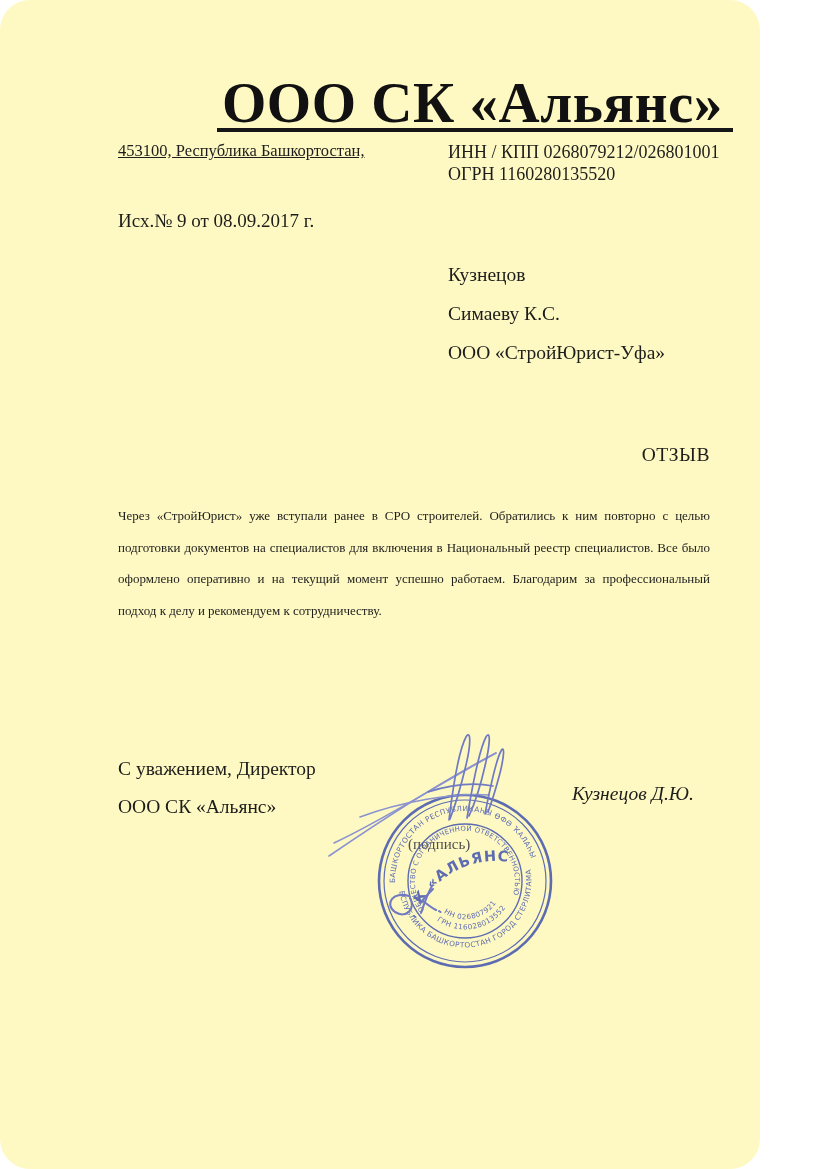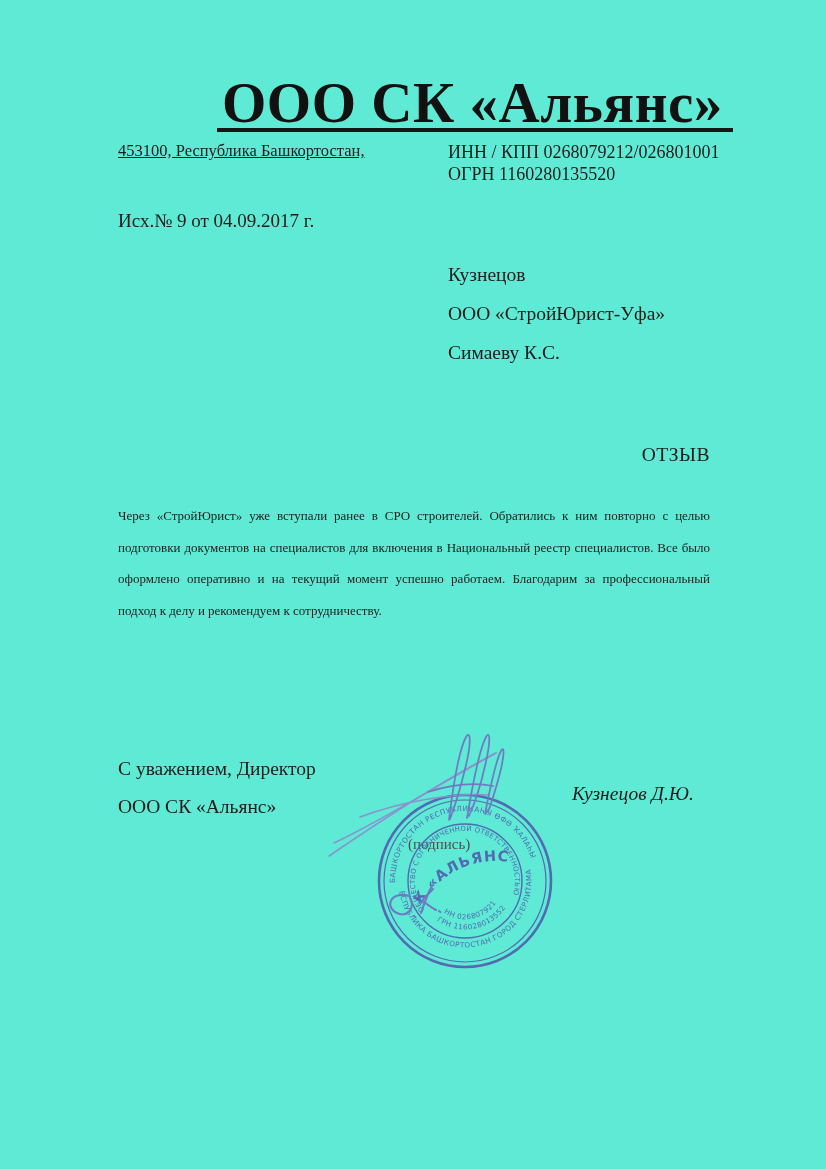--- a/index.html
+++ b/index.html
@@ -6,25 +6,26 @@
     --ink_black:#1d1d1b;
     --stamp_blue:#5060b0;
     --signature_blue:#8a92cf;
     --signature_blue_dark:#6f7ac2;
     --caption_gray:#4f4f4f;
   }
   *{margin:0;padding:0;box-sizing:border-box;}
   html,body{background:#fff;}
   .page{
     position:relative;
-    width:826px;height:1169px;
-    background:#5eead4;
+    width:760px;height:1169px;
+    background:#fef9c3;
     overflow:hidden;
     font-family:"Liberation Serif","DejaVu Serif",serif;
     color:var(--ink_black);
+    border-radius:30px;
   }
   .company-name{
     position:absolute;left:222px;top:74px;
     font-size:57px;font-weight:700;line-height:1;
     letter-spacing:.5px;white-space:nowrap;color:#111;
   }
   .title-underline{
     position:absolute;left:217px;top:128px;
     width:516px;height:4px;background:#161616;
   }
@@ -100,26 +101,26 @@
 
   <div class="addr">
     <div>453100, Республика Башкортостан,</div>
   </div>
 
   <div class="req">
     <div>ИНН / КПП 0268079212/026801001</div>
     <div>ОГРН 1160280135520</div>
   </div>
 
-  <div class="ref">Исх.№ 9 от 04.09.2017 г.</div>
+  <div class="ref">Исх.№ 9 от 08.09.2017 г.</div>
 
   <div class="addressee">
     <div>Кузнецов</div>
+    <div>Симаеву К.С.</div>
     <div>ООО «СтройЮрист-Уфа»</div>
-    <div>Симаеву К.С.</div>
   </div>
 
   <div class="otzyv">ОТЗЫВ</div>
 
   <div class="body-text">Через «СтройЮрист» уже вступали ранее в СРО строителей.  Обратились к ним повторно с целью подготовки документов на специалистов для включения в Национальный реестр специалистов. Все было оформлено оперативно и на текущий момент успешно работаем. Благодарим за профессиональный подход к делу и рекомендуем к сотрудничеству.</div>
 
   <div class="closing">
     <div>С уважением, Директор</div>
     <div>ООО СК «Альянс»</div>
   </div>

